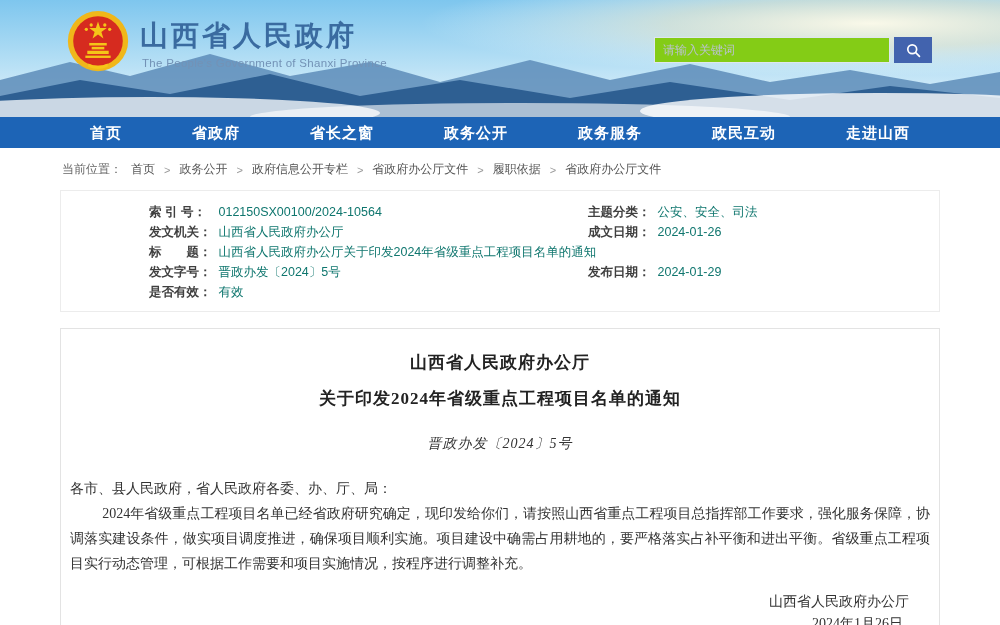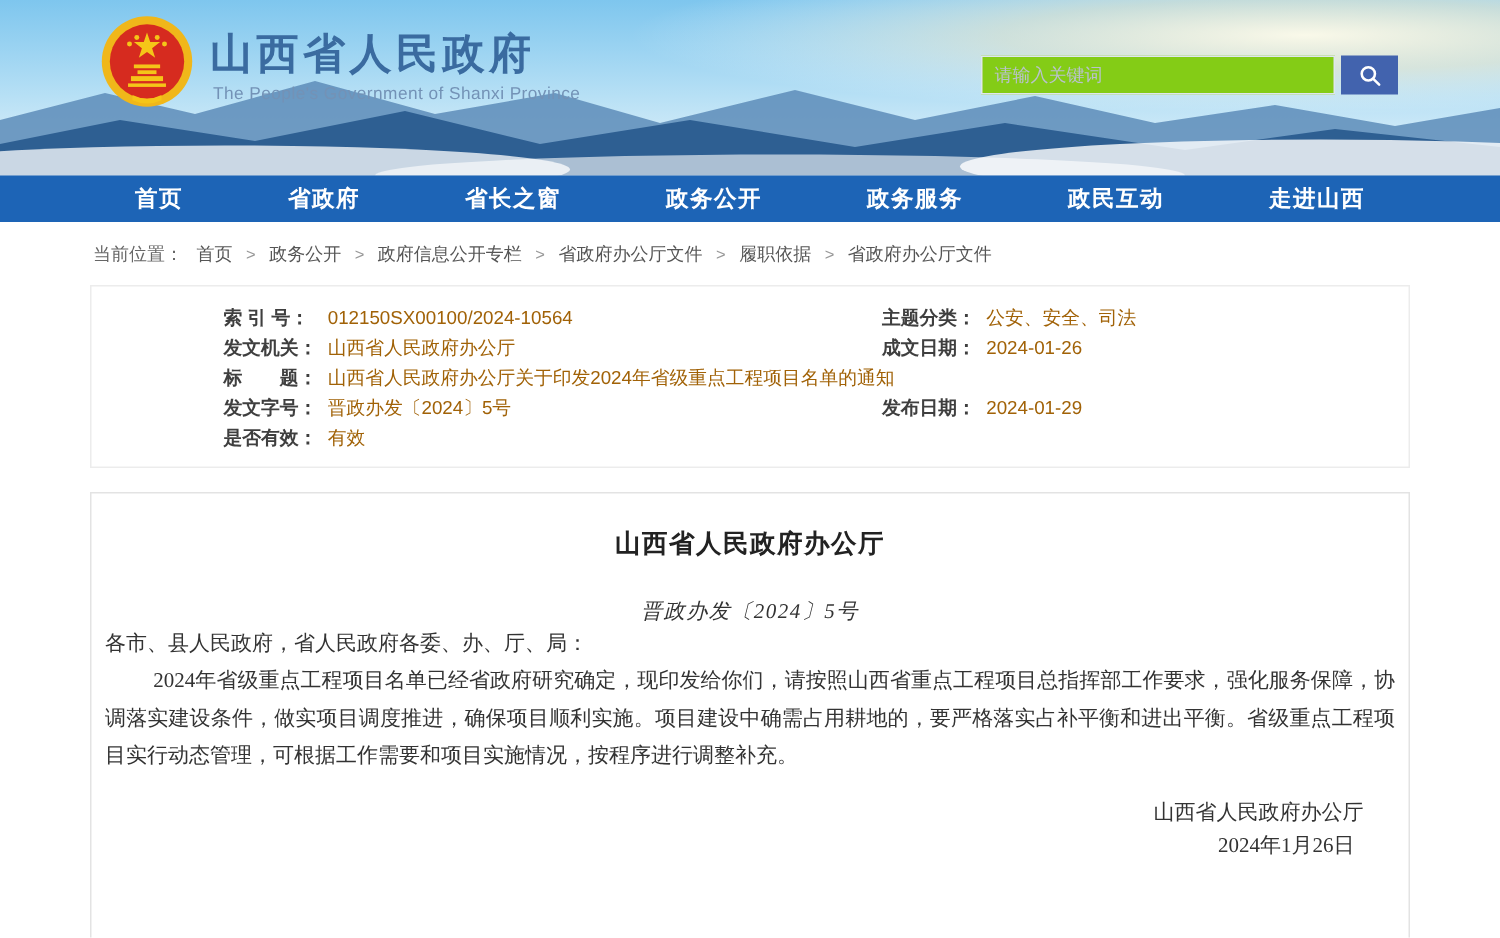--- a/index.html
+++ b/index.html
@@ -53,32 +53,32 @@
 
   
   .meta-box {
     position:absolute; top:190px; left:60px; width:880px; height:122px;
     border:1px solid #ececec; background:#fff;
   }
   .meta-col-left  { position:absolute; left:88px;  top:11px; width:430px; }
   .meta-col-right { position:absolute; left:527px; top:11px; width:345px; }
   .meta-row { height:20px; line-height:20px; font-size:12.5px; white-space:nowrap; }
   .meta-label { color:#3f3f3f; font-weight:bold; display:inline-block; min-width:66px; }
-  .meta-value { color:#a16207; }
+  .meta-value { color:#0f766e; }
 
   
   .doc-box {
     position:absolute; top:328px; left:60px; width:880px; height:330px;
     border:1px solid #e3e3e3; background:#fff;
     font-family:"Liberation Serif","DejaVu Serif",serif; color:#333;
   }
   .doc-title1 { margin-top:22px; text-align:center; font-size:17px; font-weight:bold; color:#222; letter-spacing:1px; }
   .doc-title2 { margin-top:13px; text-align:center; font-size:17px; font-weight:bold; color:#222; letter-spacing:1px; }
   .doc-number { margin-top:25px; text-align:center; font-size:14px; font-style:italic; color:#333; letter-spacing:1px; }
-  .doc-body   { padding:0 9px; font-size:14px; line-height:25px; color:#333; }
+  .doc-body   { margin-top:23px; padding:0 9px; font-size:14px; line-height:25px; color:#333; }
   .doc-salutation { }
   .doc-paragraph  { text-indent:2.3em; text-align:justify; }
   .doc-signature  { margin-top:15px; text-align:right; padding-right:30px; font-size:14px; line-height:22px; }
   .doc-date       { text-align:right; padding-right:36px; font-size:14px; line-height:22px; }
 </style>
 </head>
 <body>
 
 <div class="page">
 
@@ -194,20 +194,21 @@
       <div class="meta-row"></div>
       <div class="meta-row">
         <span class="meta-label">发布日期：</span>
         <span class="meta-value">2024-01-29</span>
       </div>
     </div>
   </div>
 
   <div class="doc-box">
     <div class="doc-title1">山西省人民政府办公厅</div>
+    <div class="doc-title2">关于印发2024年省级重点工程项目名单的通知</div>
     <div class="doc-number">晋政办发〔2024〕5号</div>
     <div class="doc-body">
       <div class="doc-salutation">各市、县人民政府，省人民政府各委、办、厅、局：</div>
       <div class="doc-paragraph">2024年省级重点工程项目名单已经省政府研究确定，现印发给你们，请按照山西省重点工程项目总指挥部工作要求，强化服务保障，协调落实建设条件，做实项目调度推进，确保项目顺利实施。项目建设中确需占用耕地的，要严格落实占补平衡和进出平衡。省级重点工程项目实行动态管理，可根据工作需要和项目实施情况，按程序进行调整补充。</div>
     </div>
     <div class="doc-signature">山西省人民政府办公厅</div>
     <div class="doc-date">2024年1月26日</div>
 
   </div>
 

